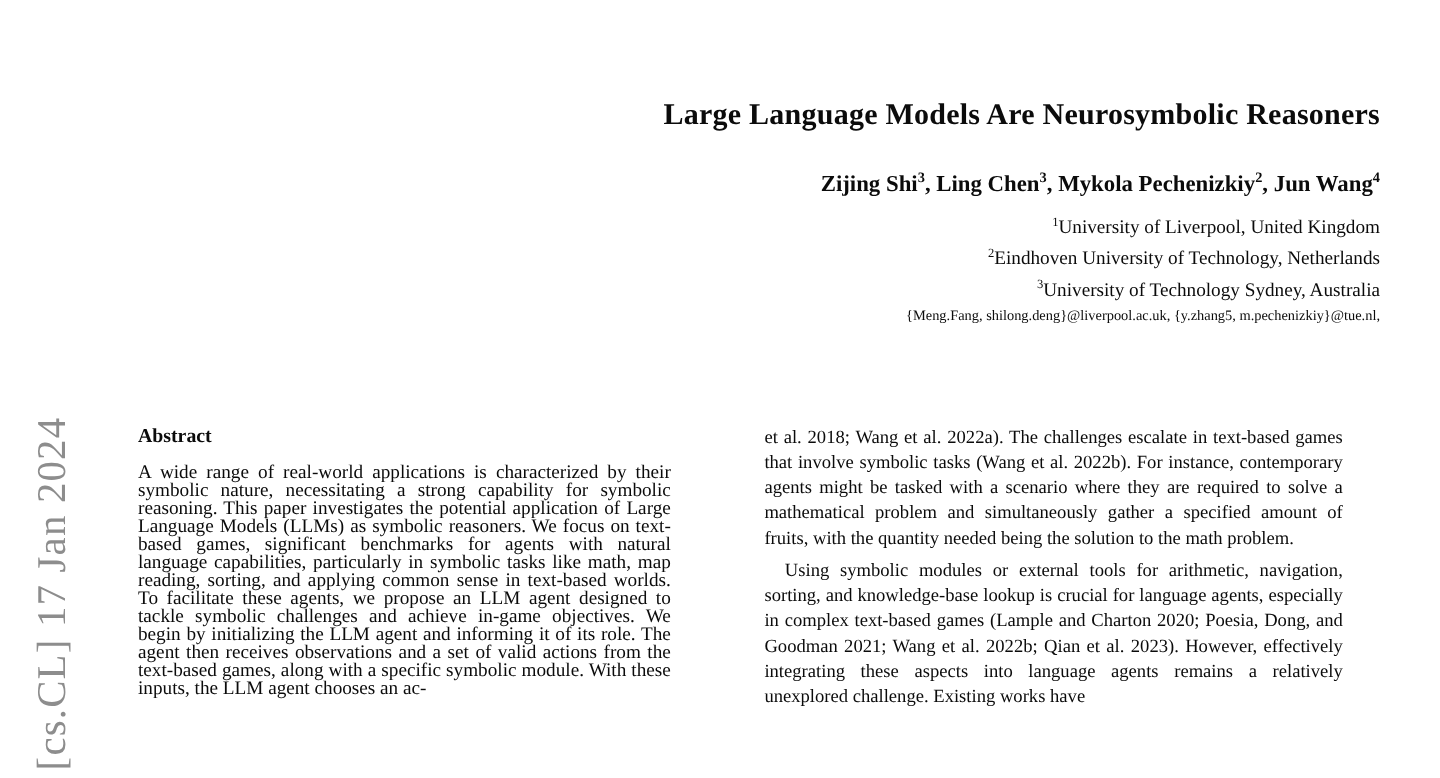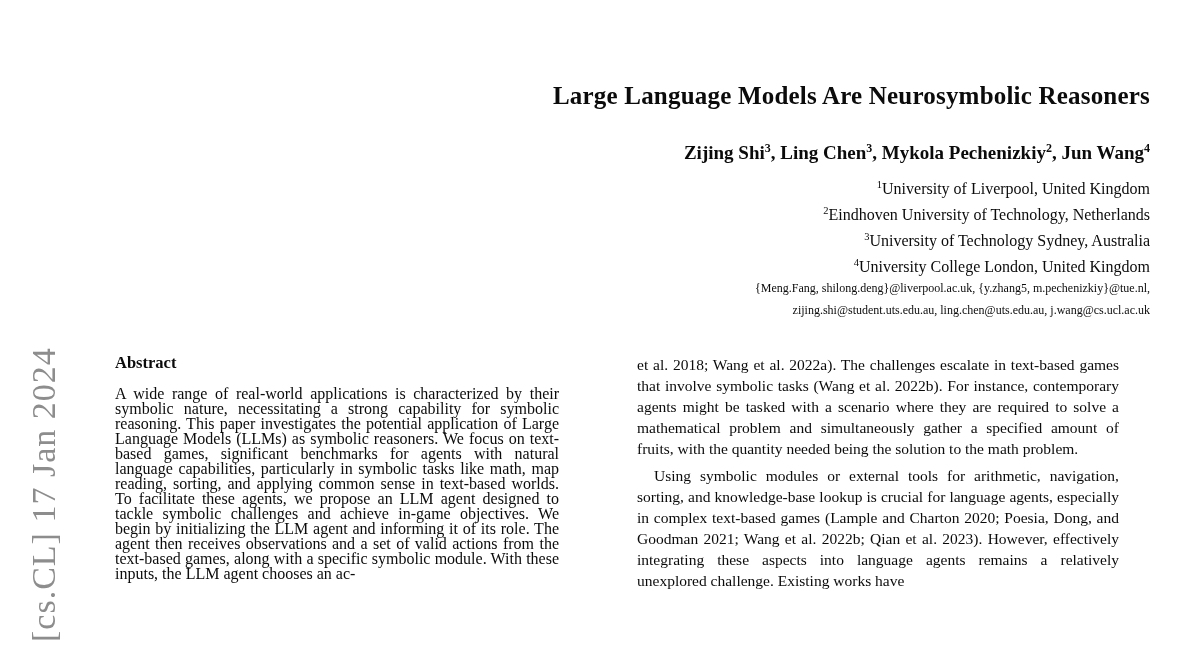--- a/index.html
+++ b/index.html
@@ -92,23 +92,21 @@
     <div class="paper-title">Large Language Models Are Neurosymbolic Reasoners</div>
 
     <div class="authors">
       <div><span>Zijing Shi</span><sup>3</sup><span>, </span><span>Ling Chen</span><sup>3</sup><span>, </span><span>Mykola Pechenizkiy</span><sup>2</sup><span>, </span><span>Jun Wang</span><sup>4</sup></div>
     </div>
 
     <div class="affil-block">
       <div><sup>1</sup><span>University of Liverpool, United Kingdom</span></div>
       <div><sup>2</sup><span>Eindhoven University of Technology, Netherlands</span></div>
       <div><sup>3</sup><span>University of Technology Sydney, Australia</span></div>
-      <div><sup>4</sup><span>University College London, United Kingdom</span></div>
       <div class="email-line">{Meng.Fang, shilong.deng}@liverpool.ac.uk, {y.zhang5, m.pechenizkiy}@tue.nl,</div>
-      <div class="email-line">zijing.shi@student.uts.edu.au, ling.chen@uts.edu.au, j.wang@cs.ucl.ac.uk</div>
     </div>
   </div>
 
   <div class="col-left">
     <div class="abstract-heading">Abstract</div>
     <div class="abstract-text">A wide range of real-world applications is characterized by their symbolic nature, necessitating a strong capability for symbolic reasoning. This paper investigates the potential application of Large Language Models (LLMs) as symbolic reasoners. We focus on text-based games, significant benchmarks for agents with natural language capabilities, particularly in symbolic tasks like math, map reading, sorting, and applying common sense in text-based worlds. To facilitate these agents, we propose an LLM agent designed to tackle symbolic challenges and achieve in-game objectives. We begin by initializing the LLM agent and informing it of its role. The agent then receives observations and a set of valid actions from the text-based games, along with a specific symbolic module. With these inputs, the LLM agent chooses an ac-</div>
   </div>
 
   <div class="col-right">
     <p>et al. 2018; Wang et al. 2022a). The challenges escalate in text-based games that involve symbolic tasks (Wang et al. 2022b). For instance, contemporary agents might be tasked with a scenario where they are required to solve a mathematical problem and simultaneously gather a specified amount of fruits, with the quantity needed being the solution to the math problem.</p>

